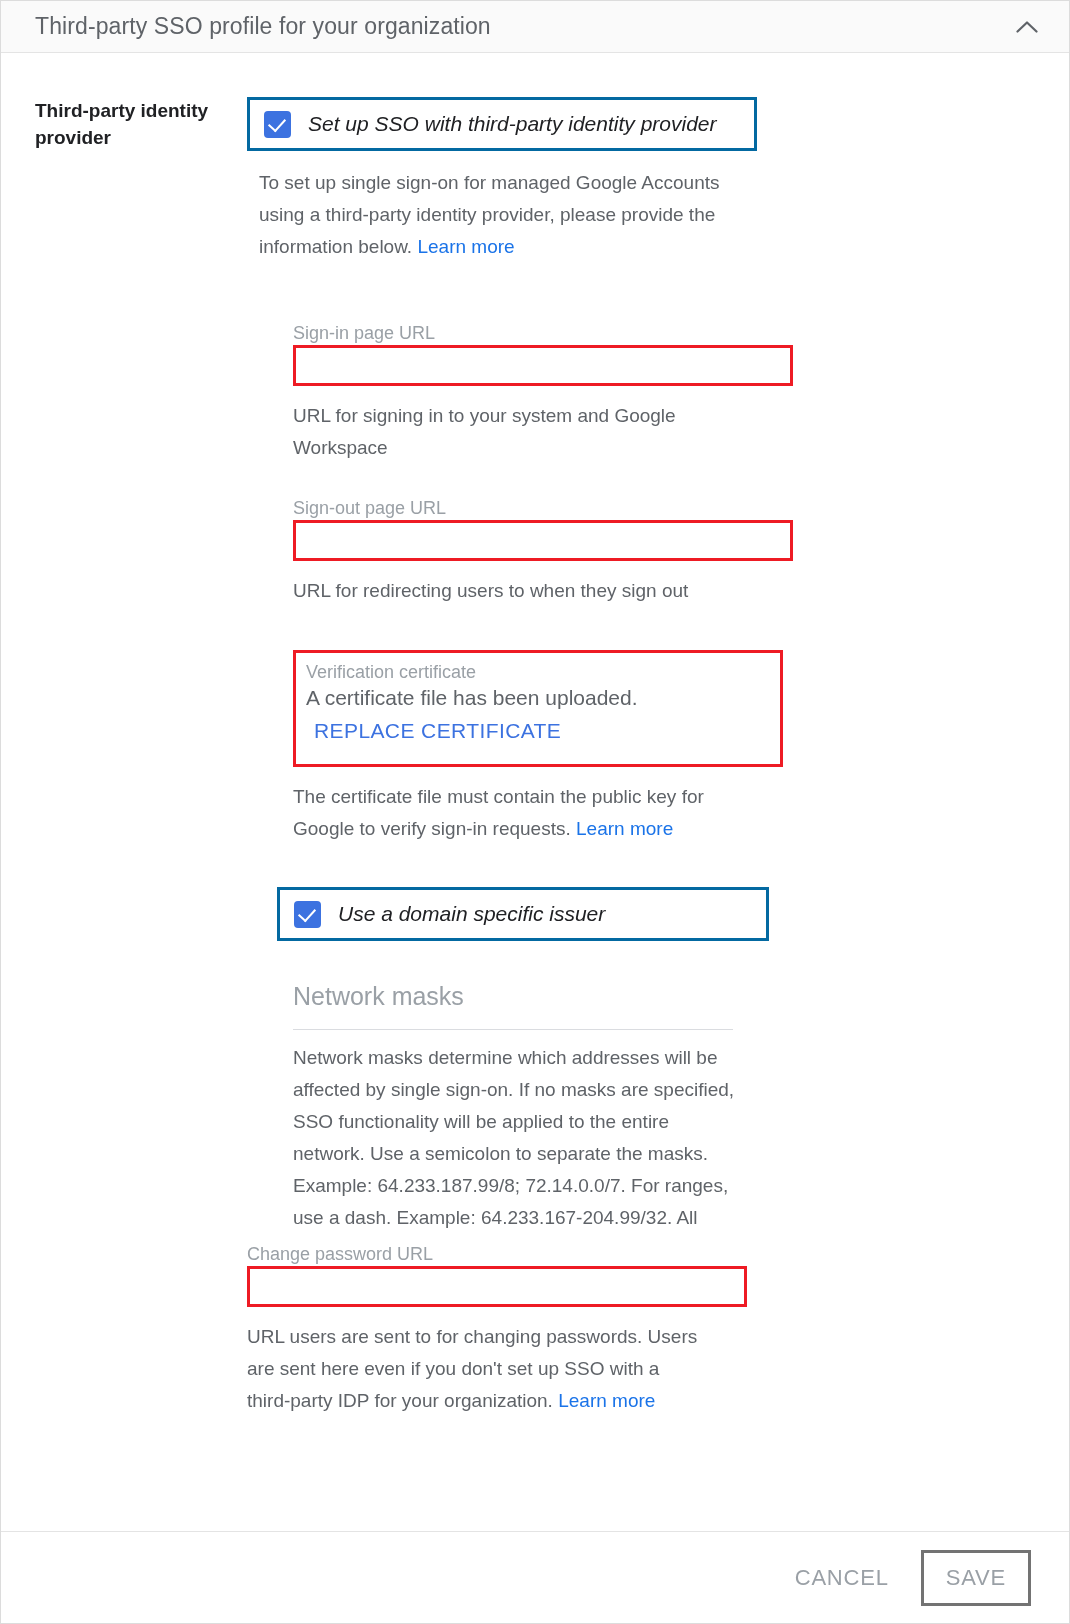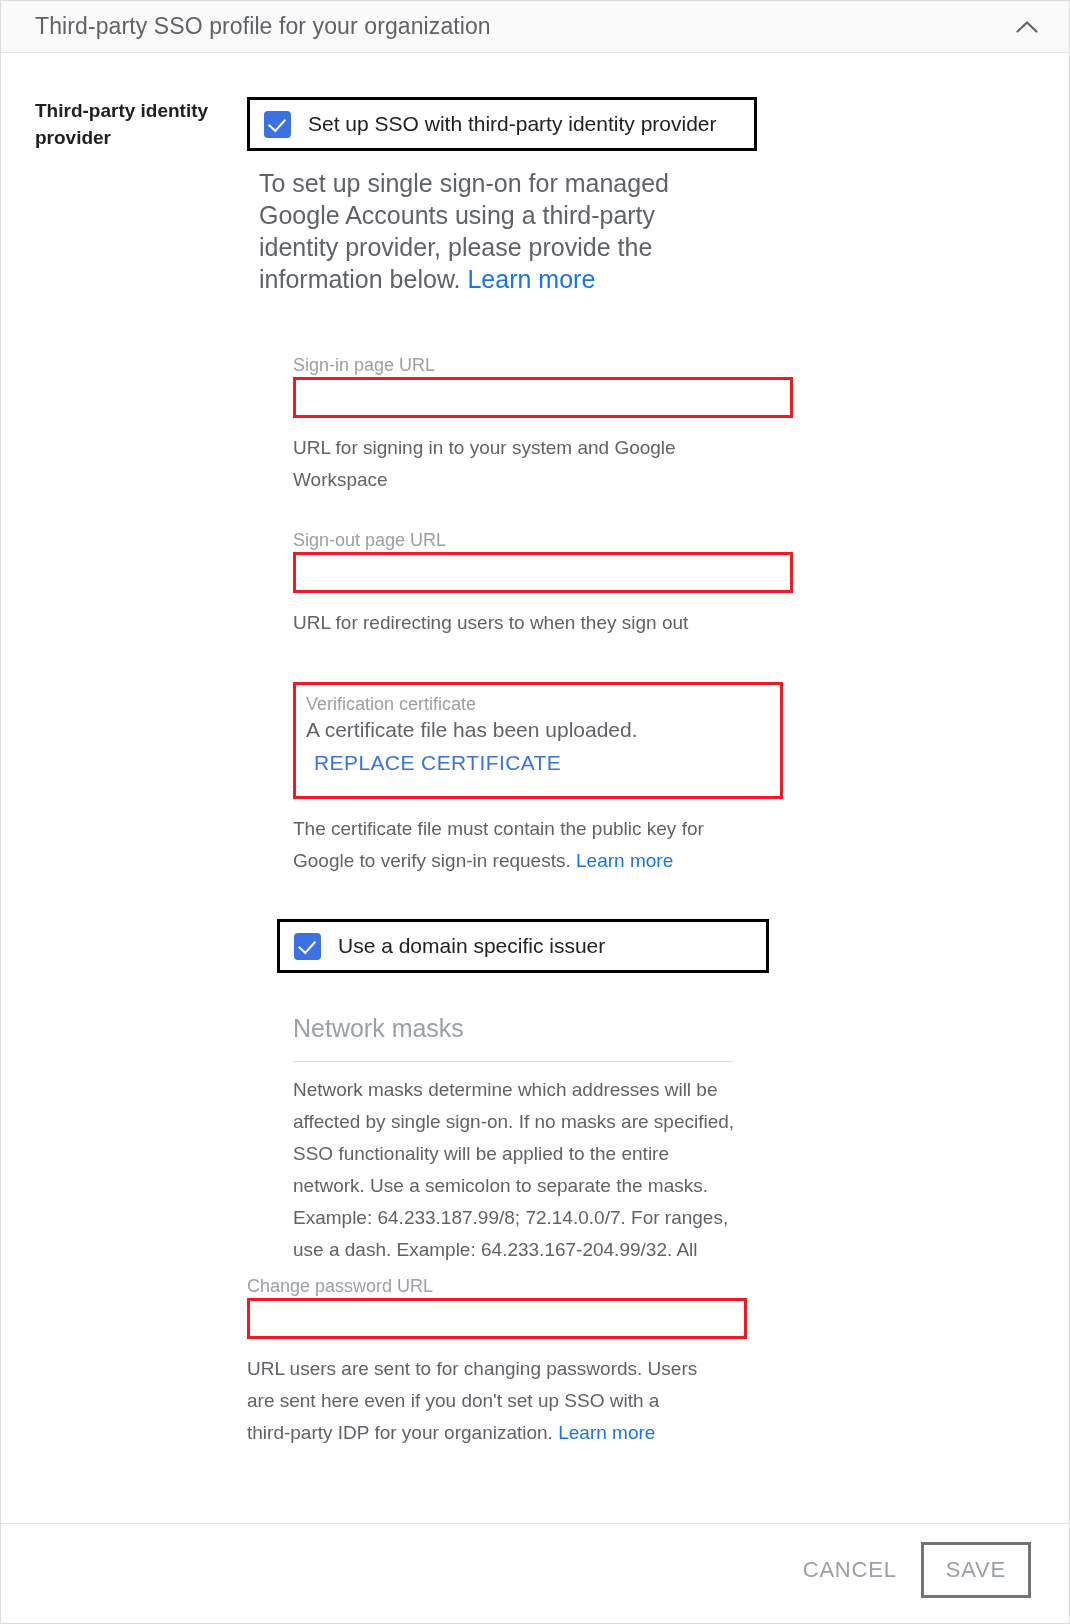--- a/index.html
+++ b/index.html
@@ -84,23 +84,24 @@
 
   
   .checkbox-row {
     display: flex;
     align-items: center;
     gap: 17px;
     padding: 10px 12px 10px 14px;
     box-sizing: border-box;
   }
   .hl-box {
-    border: 3px solid #000000;
+    border: 3px solid #0369a1;
     box-sizing: border-box;
     background: transparent;
+    font-style: italic;
   }
   .checkbox {
     width: 27px;
     height: 27px;
     flex: 0 0 27px;
     background: #3c72e0;
     border-radius: 4px;
     position: relative;
     cursor: pointer;
   }
@@ -126,21 +127,21 @@
     width: 510px;
     margin-left: 0;
   }
   .issuer-check-wrap {
     width: 492px;
     margin-left: 46px;
   }
 
   
   .helper {
-    font-size: 25px;
+    font-size: 19px;
     line-height: 32px;
     color: #5f6368;
     max-width: 470px;
   }
   .helper-intro {
     margin: 16px 0 0 12px;
     max-width: 470px;
   }
   a.link {
     color: #1a73e8;
@@ -233,29 +234,29 @@
     color: #5f6368;
     width: 450px;
     margin-top: 12px;
   }
 
   
   .card-footer {
     position: absolute;
     left: 0;
     right: 0;
-    bottom: 8px;
+    bottom: 0;
     height: 92px;
     border-top: 1px solid #e4e4e4;
     display: flex;
     align-items: center;
     justify-content: flex-end;
     padding-right: 38px;
     box-sizing: border-box;
-    gap: 10px;
+    gap: 18px;
   }
   .btn-text {
     background: none;
     border: none;
     font-family: "Liberation Sans", sans-serif;
     font-size: 22px;
     letter-spacing: 0.8px;
     color: #9aa0a6;
     cursor: pointer;
     padding: 10px 14px;

